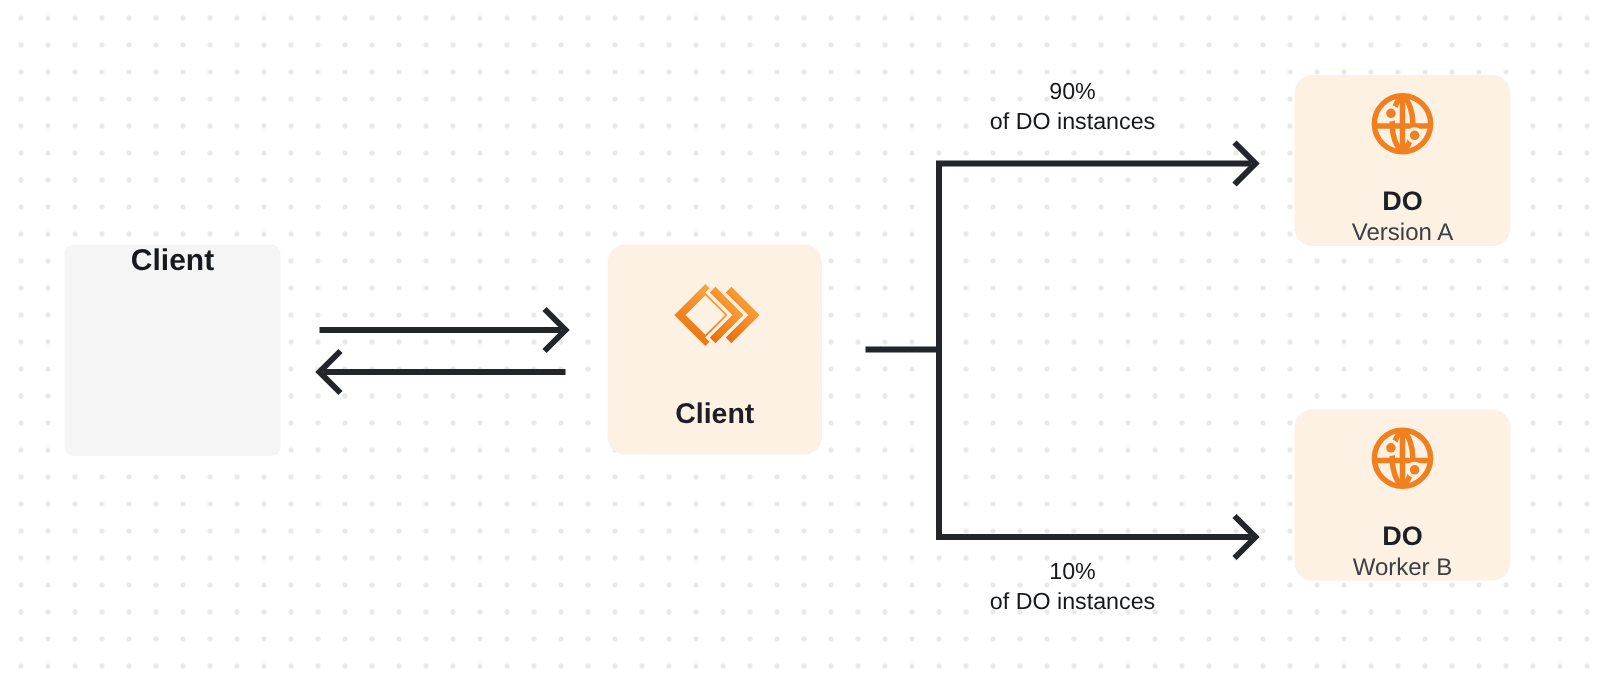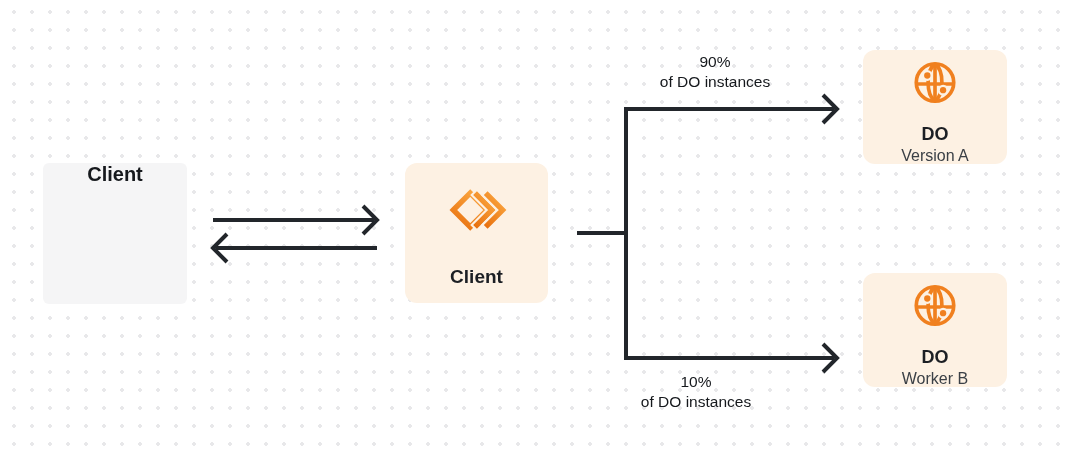--- a/index.html
+++ b/index.html
@@ -75,21 +75,21 @@
   .edge-label {
     position: absolute;
     width: 204px;
     text-align: center;
     font-size: 15.5px;
     font-weight: 400;
     color: #15181c;
     line-height: 19.5px;
   }
   .edge-label-top { left: 613px; top: 52px; }
-  .edge-label-bottom { left: 594px; top: 372px; text-align: center; }
+  .edge-label-bottom { left: 613px; top: 372px; text-align: center; }
   .icon-svg { display: block; }
 </style>
 </head>
 <body>
 
 <div class="canvas">
 
   <svg class="edges-layer" width="1072" height="452" viewBox="0 0 1072 452" xmlns="http://www.w3.org/2000/svg">
 
     <path class="edge-stroke" d="M213 220 H374"></path>

